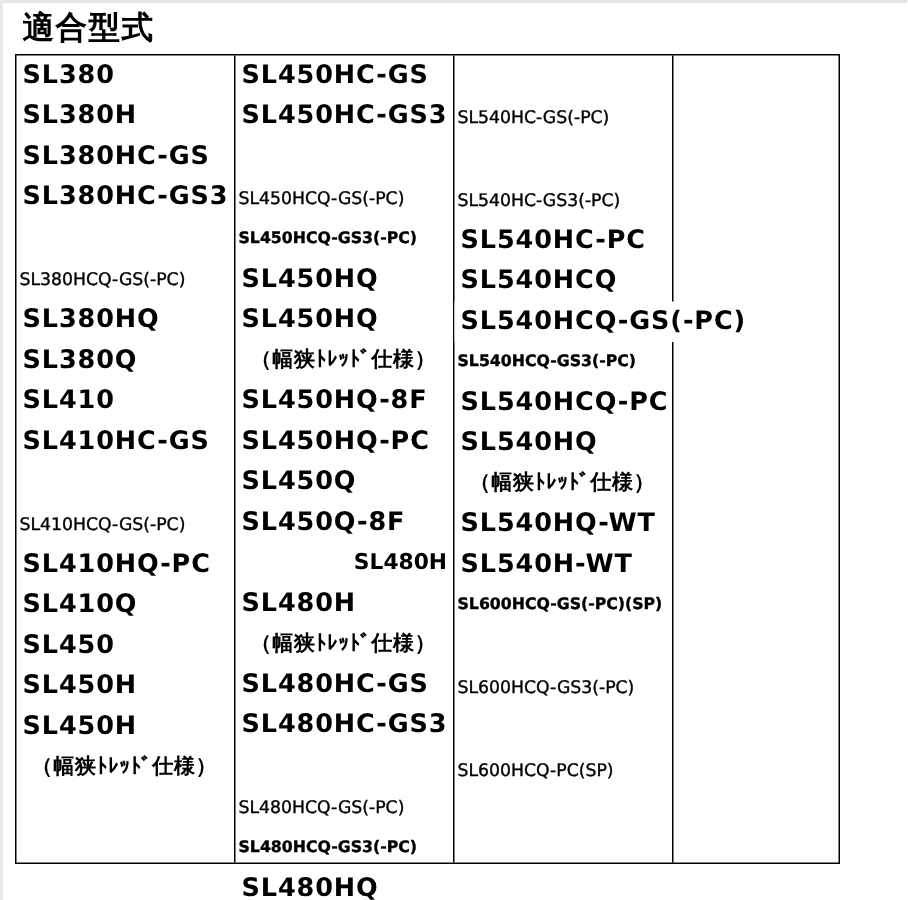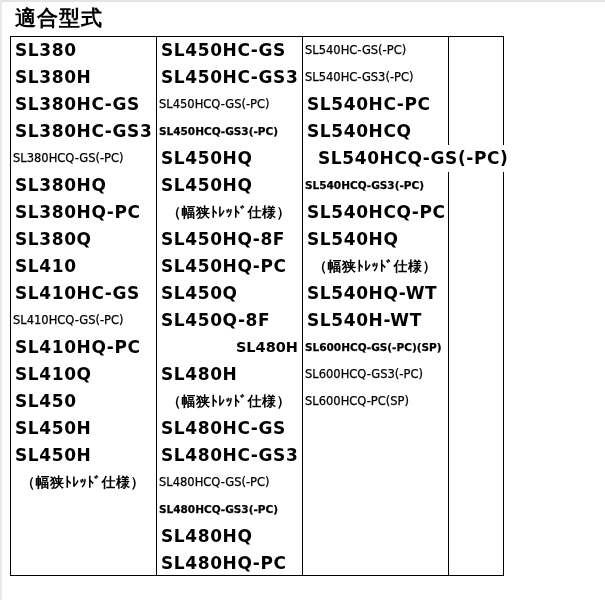--- a/index.html
+++ b/index.html
@@ -13,21 +13,21 @@
     }
     .frame-top { position: absolute; left: 0; top: 0; width: 605px; height: 2px; background: #e4e4e4; }
     .frame-left { position: absolute; left: 0; top: 0; width: 2px; height: 600px; background: #e8e8e8; }
     .title {
       position: absolute; left: 15px; top: 4px;
       font-size: 21px; font-weight: bold; letter-spacing: 1px;
       line-height: 28px;
     }
     .table {
       position: absolute; left: 10px; top: 36px;
-      width: 494px; height: 540px;
+      width: 550px; height: 540px;
       border: 1.5px solid #000;
       box-sizing: border-box;
       display: flex;
     }
     .col {
       position: relative;
       box-sizing: border-box;
       border-right: 1.5px solid #000;
       height: 100%;
       padding-top: 0;
@@ -40,21 +40,21 @@
     .item {
       height: 27px;
       line-height: 27px;
       white-space: nowrap;
       font-weight: bold;
       padding-left: 4px;
       position: relative;
       z-index: 2;
     }
     .item.lg { font-size: 17px; letter-spacing: 0.6px; }
-    .item.sm { font-size: 11.5px; font-weight: normal; -webkit-text-stroke: 0.25px #000; padding-left: 2px; }
+    .item.sm { font-size: 11.5px; font-weight: normal; -webkit-text-stroke: 0.25px #000; padding-left: 2px; margin-top: 28px; }
     .item.xs { font-size: 10.5px; font-weight: bold; -webkit-text-stroke: 0.25px #000; padding-left: 2px; }
     .item.note { font-size: 14px; font-weight: bold; padding-left: 10px; letter-spacing: 0.5px; }
     .item.right { text-align: right; padding-right: 4px; font-size: 14.5px; }
     .item.overflow { background: #fff; display: inline-block; padding-right: 2px; }
   </style>
 </head>
 <body>
 
 <div class="frame-top"></div>
 <div class="frame-left"></div>
@@ -62,21 +62,20 @@
 <div class="title">適合型式</div>
 
 <div class="table">
   <div class="col c1">
       <div class="item lg">SL380</div>
       <div class="item lg">SL380H</div>
       <div class="item lg">SL380HC-GS</div>
       <div class="item lg">SL380HC-GS3</div>
       <div class="item sm">SL380HCQ-GS(-PC)</div>
       <div class="item lg">SL380HQ</div>
-      <div class="item lg">SL380HQ-PC</div>
       <div class="item lg">SL380Q</div>
       <div class="item lg">SL410</div>
       <div class="item lg">SL410HC-GS</div>
       <div class="item sm">SL410HCQ-GS(-PC)</div>
       <div class="item lg">SL410HQ-PC</div>
       <div class="item lg">SL410Q</div>
       <div class="item lg">SL450</div>
       <div class="item lg">SL450H</div>
       <div class="item lg">SL450H</div>
       <div class="item note">（幅狭ﾄﾚｯﾄﾞ仕様）</div>
@@ -101,21 +100,21 @@
       <div class="item sm">SL480HCQ-GS(-PC)</div>
       <div class="item xs">SL480HCQ-GS3(-PC)</div>
       <div class="item lg">SL480HQ</div>
       <div class="item lg">SL480HQ-PC</div>
     </div>
   <div class="col c3">
       <div class="item sm">SL540HC-GS(-PC)</div>
       <div class="item sm">SL540HC-GS3(-PC)</div>
       <div class="item lg">SL540HC-PC</div>
       <div class="item lg">SL540HCQ</div>
-      <div style="height: 27px; overflow: visible; position: relative; z-index: 3; margin-left: 11px;"><div class="item lg overflow">SL540HCQ-GS(-PC)</div></div>
+      <div style="height: 27px; overflow: visible; position: relative; z-index: 3;"><div class="item lg overflow">SL540HCQ-GS(-PC)</div></div>
       <div class="item xs">SL540HCQ-GS3(-PC)</div>
       <div class="item lg">SL540HCQ-PC</div>
       <div class="item lg">SL540HQ</div>
       <div class="item note">（幅狭ﾄﾚｯﾄﾞ仕様）</div>
       <div class="item lg">SL540HQ-WT</div>
       <div class="item lg">SL540H-WT</div>
       <div class="item xs">SL600HCQ-GS(-PC)(SP)</div>
       <div class="item sm">SL600HCQ-GS3(-PC)</div>
       <div class="item sm">SL600HCQ-PC(SP)</div>
     </div>

